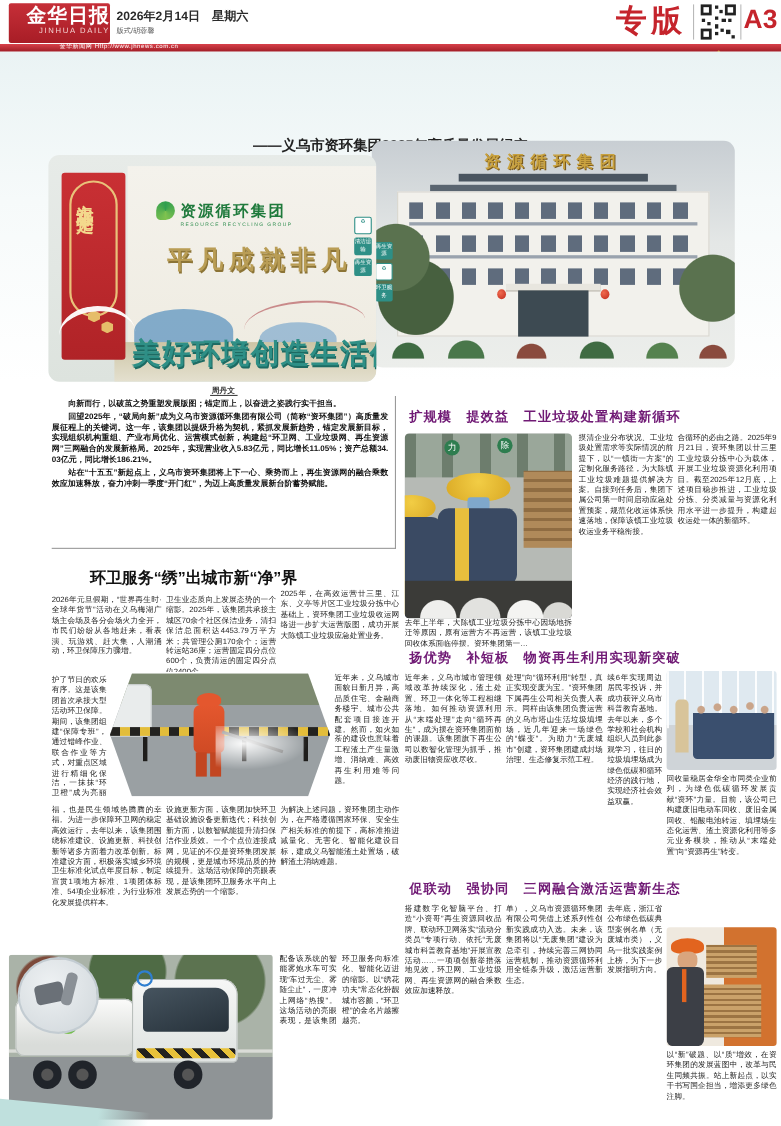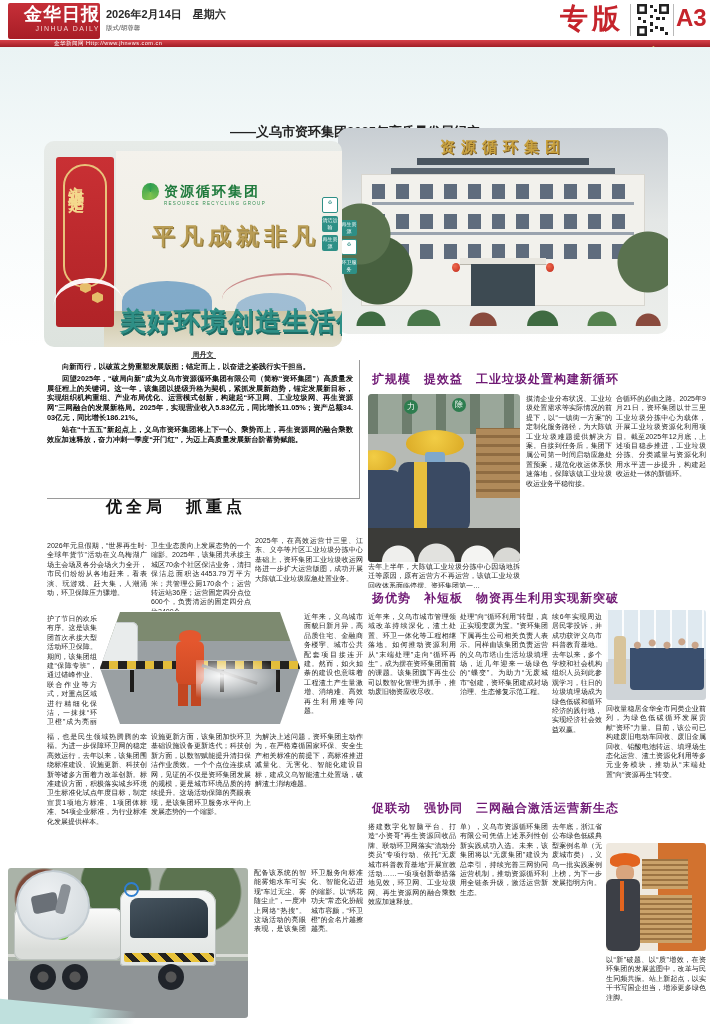--- a/index.html
+++ b/index.html
@@ -214,21 +214,21 @@
     </div>
   </div>
 
   <div class="abs byline"><span>周丹文</span></div>
   <div class="abs introBox">
     <p>向新而行，以破茧之势重塑发展版图；锚定而上，以奋进之姿践行实干担当。</p>
     <p>回望2025年，“破局向新”成为义乌市资源循环集团有限公司（简称“资环集团”）高质量发展征程上的关键词。这一年，该集团以提级升格为契机，紧抓发展新趋势，锚定发展新目标，实现组织机构重组、产业布局优化、运营模式创新，构建起“环卫网、工业垃圾网、再生资源网”三网融合的发展新格局。2025年，实现营业收入5.83亿元，同比增长11.05%；资产总额34.03亿元，同比增长186.21%。</p>
     <p>站在“十五五”新起点上，义乌市资环集团将上下一心、乘势而上，再生资源网的融合乘数效应加速释放，奋力冲刺一季度“开门红”，为迈上高质量发展新台阶蓄势赋能。</p>
   </div>
 
-  <div class="abs kick1">优全局　抓重点</div>
+  <div class="abs kick1b">环卫服务“绣”出城市新“净”界</div>
   <div class="bt" style="left:47px;top:541px;width:100px;height:70px;">2026年元旦假期，“世界再生时·全球年货节”活动在义乌梅湖广场主会场及各分会场火力全开，市民们纷纷从各地赶来，看表演、玩游戏、赶大集，人潮涌动，环卫保障压力骤增。</div>
   <div class="bt" style="left:151px;top:541px;width:100px;height:70px;">卫生业态质向上发展态势的一个缩影。2025年，该集团共承接主城区70余个社区保洁业务，清扫保洁总面积达4453.79万平方米；共管理公厕170余个；运营转运站36座；运营固定四分点位600个，负责清运的固定四分点位2400个。</div>
   <div class="bt" style="left:255px;top:536px;width:108px;height:74px;">2025年，在高效运营廿三里、江东、义亭等片区工业垃圾分拣中心基础上，资环集团工业垃圾收运网络进一步扩大运营版图，成功开展大陈镇工业垃圾应急处置业务。</div>
   <div class="bt" style="left:47px;top:614px;width:50px;height:112px;">护了节日的欢乐有序。这是该集团首次承接大型活动环卫保障。期间，该集团组建“保障专班”，通过错峰作业、联合作业等方式，对重点区域进行精细化保洁，一抹抹“环卫橙”成为亮丽风景。</div>
 
   <div class="ph hexPhoto">
     <div class="truckSliver"></div>
     <div class="rail2"></div>
     <div class="post" style="left:30px;"></div>
     <div class="post" style="left:120px;"></div>

